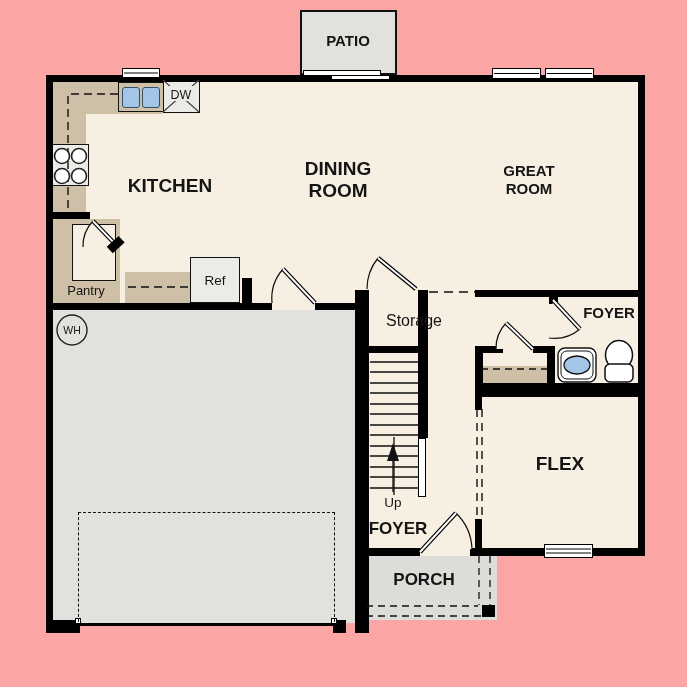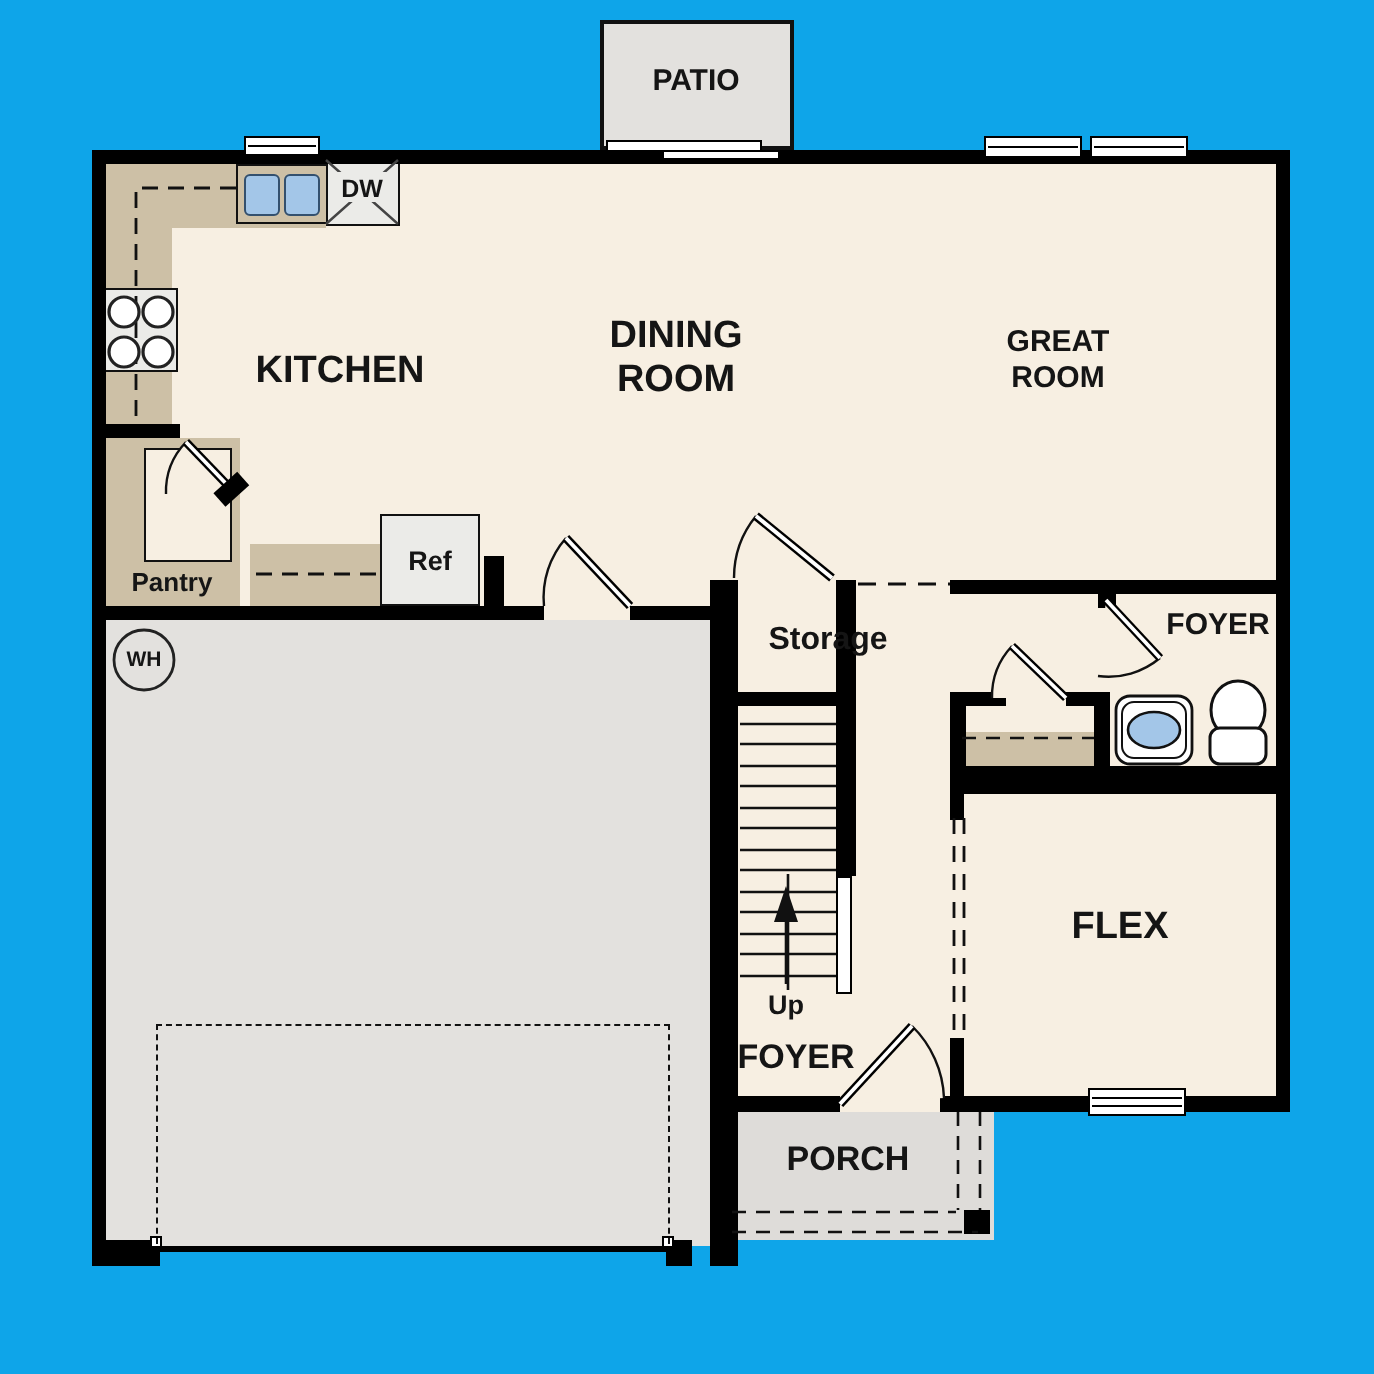--- a/index.html
+++ b/index.html
@@ -1,28 +1,28 @@
 <!DOCTYPE html>
 <html><head>
 <meta charset="utf-8">
 <style>
   html,body{margin:0;padding:0;background:#fff;}
-  #plan{position:relative;width:687px;height:687px;background:#0ea5e9;overflow:hidden;
+  #plan{position:relative;width:687px;height:687px;background:#fca5a5;overflow:hidden;
         font-family:"Liberation Sans", sans-serif;color:#111;}
   .wall{position:absolute;background:#000;}
   .region{position:absolute;}
   .floor{background:#f7efe2;}
   .gray{background:#e3e1de;}
   .porchgray{background:#dedcd9;}
   .tan{background:#cdc0a6;}
   .appliance{background:#ebebe8;border:1.2px solid #111;box-sizing:border-box;}
   .window{background:#fff;border:1.3px solid #000;box-sizing:border-box;}
   .lbl{position:absolute;transform:translate(-50%,-50%);white-space:pre-line;
        text-align:center;font-weight:bold;color:#151515;line-height:1.18;}
-  .lbl.small{font-weight:bold;text-align:center;}
+  .lbl.small{font-weight:normal;text-align:center;}
   svg{position:absolute;left:0;top:0;}
 </style>
 </head>
 <body>
 
 <div id="plan">
 
   <div class="region gray" style="left:300px;top:10px;width:97px;height:65px;border:2px solid #111;box-sizing:border-box;"></div>
   <div class="region floor" style="left:53px;top:82px;width:585px;height:474px;"></div>
   <div class="region gray" style="left:53px;top:310px;width:302px;height:313px;"></div>

